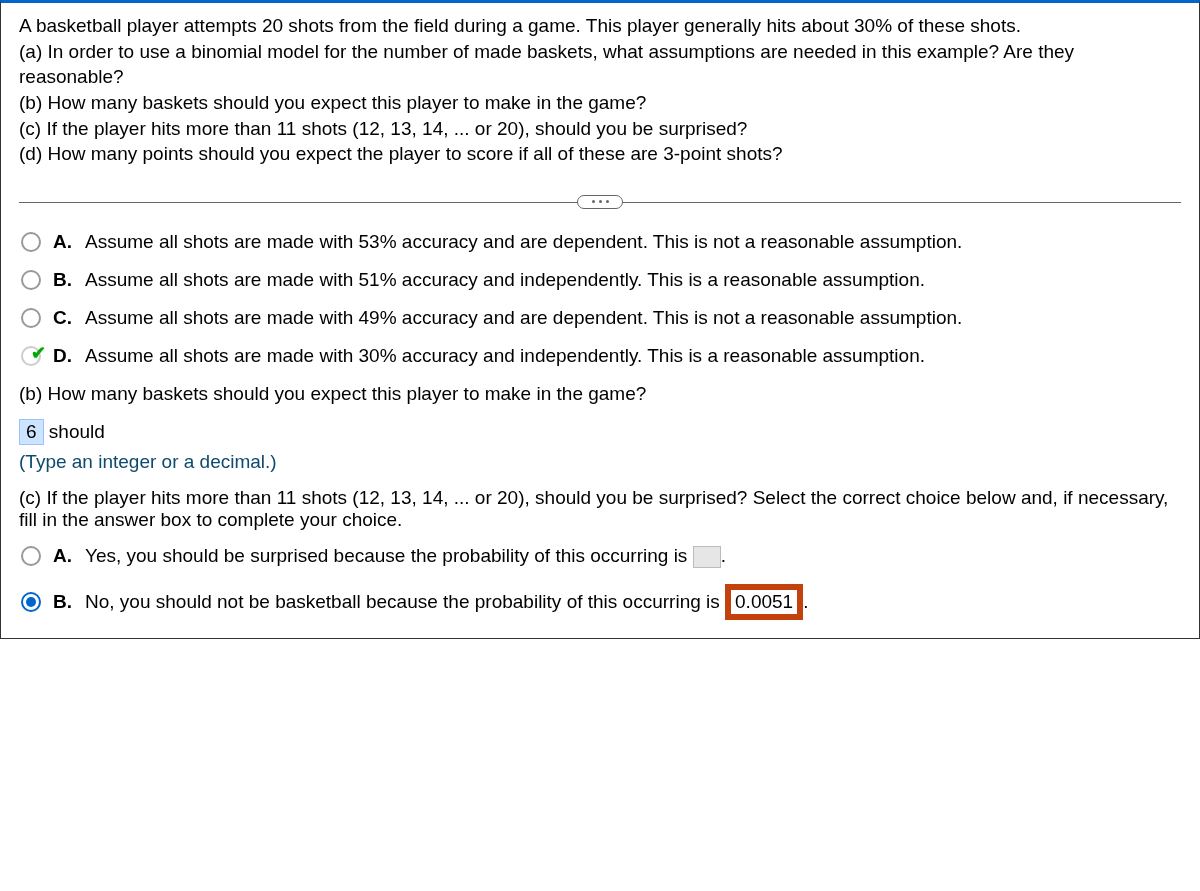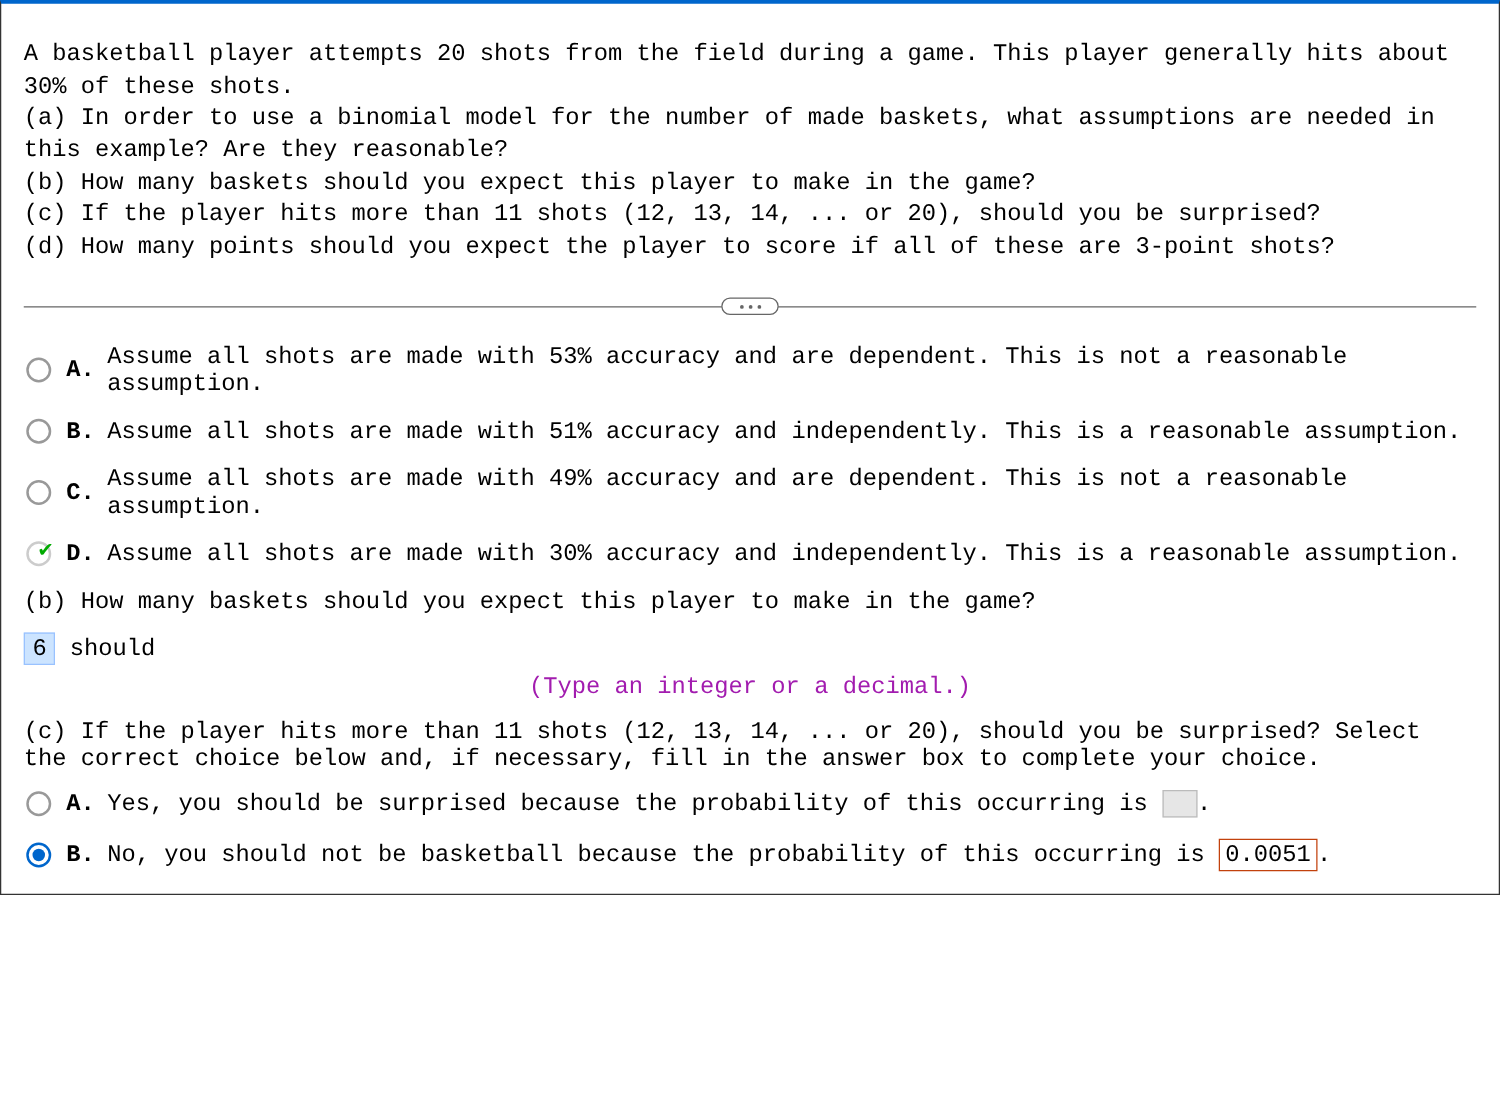--- a/index.html
+++ b/index.html
@@ -6,22 +6,21 @@
   body {
     font-family: Arial, Helvetica, sans-serif;
     font-size: 19px;
     color: #000;
     background: #fff;
     width: 1200px;
   }
   .container {
     border: 1px solid #333;
     border-top: 3px solid #0066cc;
-    padding: 28px 18px 18px 18px;
-    font-family: Liberation Mono, monospace;
+    padding: 10px 18px 18px 18px;
   }
   .question-block { line-height: 1.35; }
   .question-block p { margin-bottom: 0; }
   .divider-wrap {
     position: relative;
     margin: 28px 0 22px 0;
     height: 14px;
   }
   .divider-line {
     border: none;
@@ -74,22 +73,22 @@
   .sub-q { margin: 14px 0 14px 0; }
   .answer-box {
     display: inline-block;
     background: #cce4ff;
     border: 1px solid #99c2ff;
     padding: 1px 6px;
     min-width: 20px;
     text-align: center;
   }
   .answer-box.empty { background: #e6e6e6; border:1px solid #bbb; width:28px; height:22px; vertical-align:middle;}
-  .answer-box.outlined { background:#fff; border:1px solid #c2410c; padding:1px 4px;}
-  .hint { color: #a21caf; margin: 6px 0 14px 0; text-align: center; }
+  .answer-box.outlined { background:#fff; border:6px solid #c2410c; padding:1px 4px;}
+  .hint { color: #0c4a6e; margin: 6px 0 14px 0; }
 </style>
 </head>
 <body>
 
 <div class="container">
 
   <div class="question-block">
     <p>A basketball player attempts 20 shots from the field during a game. This player generally hits about 30% of these shots.</p>
     <p>(a) In order to use a binomial model for the number of made baskets, what assumptions are needed in this example? Are they reasonable?</p>
     <p>(b) How many baskets should you expect this player to make in the game?</p>

